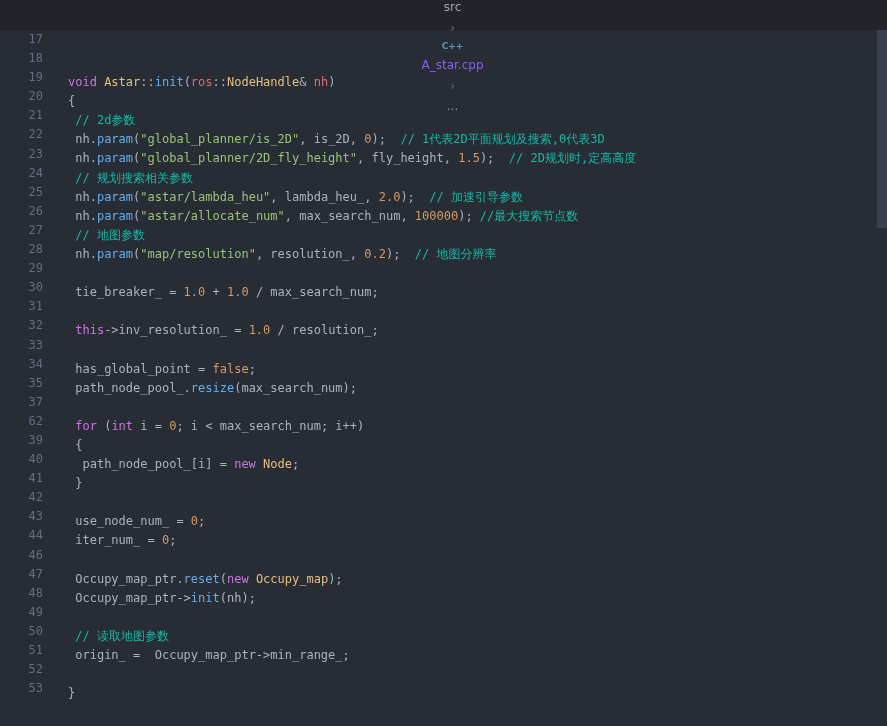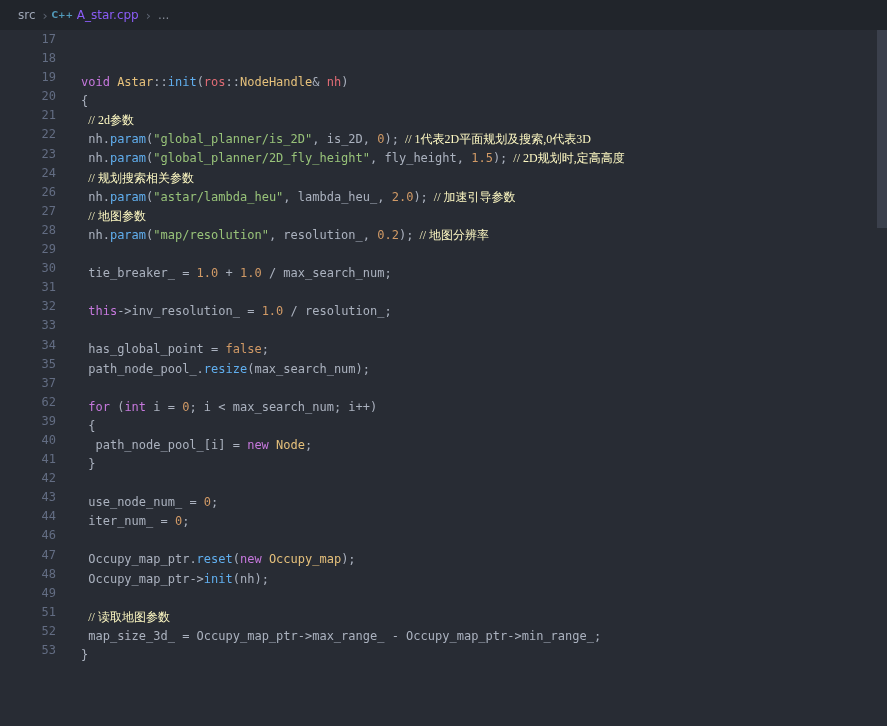--- a/index.html
+++ b/index.html
@@ -13,55 +13,55 @@
   }
 
   
   .breadcrumbs {
     height:30px; background:#21252b;
     display:flex; align-items:center;
     padding-left:18px; gap:7px;
     font-family:"DejaVu Sans", sans-serif;
     font-size:12px; color:#9da5b4;
     white-space:nowrap;
+    flex-direction:column;
   }
   .crumb { color:#9da5b4; cursor:pointer; }
   .crumb.file { color:#8b5cf6; }
   .crumb.ellipsis { color:#868c98; }
   .sep { color:#5c6370; font-size:13px; line-height:1; }
   .cpp-icon {
     display:inline-flex; align-items:center; justify-content:center;
     width:15px; height:15px; border-radius:2px;
     color:#519aba; font-weight:bold; font-size:9px;
     font-family:"DejaVu Sans", sans-serif;
   }
 
   
   .editor {
     position:absolute; top:30px; left:0; right:0; bottom:0;
     overflow:hidden;
-    padding-left:13px;
   }
   .line {
     display:flex; height:19.1px; line-height:19.1px;
     font-size:12px; white-space:pre;
   }
   .ln {
     flex:none; width:43px; text-align:right;
     color:#636d83; user-select:none;
   }
   .code { padding-left:25px; color:#abb2bf;margin-top:24px; }
 
   .t-pl    { color:#abb2bf; }
   .t-kw    { color:#c678dd; }
   .t-type  { color:#e5c07b; }
   .t-fn    { color:#61afef; }
   .t-str   { color:#98c379; }
   .t-num   { color:#d19a66; }
-  .t-cmt   { color:#fef9c3;font-family:Liberation Serif, serif; }
+  .t-cmt   { color:#14b8a6; }
   .t-param { color:#e06c75; }
 
   
   .scrollbar {
     position:absolute; top:30px; right:0; width:10px; bottom:0;
   }
   .scroll-thumb {
     position:absolute; top:0; right:0; width:10px; height:198px;
     background:rgba(110,120,140,0.28);
   }
@@ -82,20 +82,21 @@
 
   <div class="editor">
       <div class="line"><span class="ln">17</span><span class="code"></span></div>
       <div class="line"><span class="ln">18</span><span class="code"><span class="t-kw">void</span><span class="t-pl"> </span><span class="t-type">Astar</span><span class="t-pl">::</span><span class="t-fn">init</span><span class="t-pl">(</span><span class="t-param">ros</span><span class="t-pl">::</span><span class="t-type">NodeHandle</span><span class="t-pl">&amp; </span><span class="t-param">nh</span><span class="t-pl">)</span></span></div>
       <div class="line"><span class="ln">19</span><span class="code"><span class="t-pl">{</span></span></div>
       <div class="line"><span class="ln">20</span><span class="code"> <span class="t-cmt">// 2d参数</span></span></div>
       <div class="line"><span class="ln">21</span><span class="code"> <span class="t-pl">nh.</span><span class="t-fn">param</span><span class="t-pl">(</span><span class="t-str">"global_planner/is_2D"</span><span class="t-pl">, is_2D, </span><span class="t-num">0</span><span class="t-pl">);</span><span class="t-cmt">  // 1代表2D平面规划及搜索,0代表3D</span></span></div>
       <div class="line"><span class="ln">22</span><span class="code"> <span class="t-pl">nh.</span><span class="t-fn">param</span><span class="t-pl">(</span><span class="t-str">"global_planner/2D_fly_height"</span><span class="t-pl">, fly_height, </span><span class="t-num">1.5</span><span class="t-pl">);</span><span class="t-cmt">  // 2D规划时,定高高度</span></span></div>
       <div class="line"><span class="ln">23</span><span class="code"> <span class="t-cmt">// 规划搜索相关参数</span></span></div>
       <div class="line"><span class="ln">24</span><span class="code"> <span class="t-pl">nh.</span><span class="t-fn">param</span><span class="t-pl">(</span><span class="t-str">"astar/lambda_heu"</span><span class="t-pl">, lambda_heu_, </span><span class="t-num">2.0</span><span class="t-pl">);</span><span class="t-cmt">  // 加速引导参数</span></span></div>
+      <div class="line"><span class="ln">25</span><span class="code"> <span class="t-pl">nh.</span><span class="t-fn">param</span><span class="t-pl">(</span><span class="t-str">"astar/allocate_num"</span><span class="t-pl">, max_search_num, </span><span class="t-num">100000</span><span class="t-pl">);</span><span class="t-cmt"> //最大搜索节点数</span></span></div>
       <div class="line"><span class="ln">26</span><span class="code"> <span class="t-cmt">// 地图参数</span></span></div>
       <div class="line"><span class="ln">27</span><span class="code"> <span class="t-pl">nh.</span><span class="t-fn">param</span><span class="t-pl">(</span><span class="t-str">"map/resolution"</span><span class="t-pl">, resolution_, </span><span class="t-num">0.2</span><span class="t-pl">);</span><span class="t-cmt">  // 地图分辨率</span></span></div>
       <div class="line"><span class="ln">28</span><span class="code"></span></div>
       <div class="line"><span class="ln">29</span><span class="code"> <span class="t-pl">tie_breaker_ = </span><span class="t-num">1.0</span><span class="t-pl"> + </span><span class="t-num">1.0</span><span class="t-pl"> / max_search_num;</span></span></div>
       <div class="line"><span class="ln">30</span><span class="code"></span></div>
       <div class="line"><span class="ln">31</span><span class="code"> <span class="t-kw">this</span><span class="t-pl">-&gt;inv_resolution_ = </span><span class="t-num">1.0</span><span class="t-pl"> / resolution_;</span></span></div>
       <div class="line"><span class="ln">32</span><span class="code"></span></div>
       <div class="line"><span class="ln">33</span><span class="code"> <span class="t-pl">has_global_point = </span><span class="t-num">false</span><span class="t-pl">;</span></span></div>
       <div class="line"><span class="ln">34</span><span class="code"> <span class="t-pl">path_node_pool_.</span><span class="t-fn">resize</span><span class="t-pl">(max_search_num);</span></span></div>
       <div class="line"><span class="ln">35</span><span class="code"></span></div>
@@ -104,21 +105,22 @@
       <div class="line"><span class="ln">39</span><span class="code">  <span class="t-pl">path_node_pool_[i] = </span><span class="t-kw">new</span><span class="t-pl"> </span><span class="t-type">Node</span><span class="t-pl">;</span></span></div>
       <div class="line"><span class="ln">40</span><span class="code"> <span class="t-pl">}</span></span></div>
       <div class="line"><span class="ln">41</span><span class="code"></span></div>
       <div class="line"><span class="ln">42</span><span class="code"> <span class="t-pl">use_node_num_ = </span><span class="t-num">0</span><span class="t-pl">;</span></span></div>
       <div class="line"><span class="ln">43</span><span class="code"> <span class="t-pl">iter_num_ = </span><span class="t-num">0</span><span class="t-pl">;</span></span></div>
       <div class="line"><span class="ln">44</span><span class="code"></span></div>
       <div class="line"><span class="ln">46</span><span class="code"> <span class="t-pl">Occupy_map_ptr.</span><span class="t-fn">reset</span><span class="t-pl">(</span><span class="t-kw">new</span><span class="t-pl"> </span><span class="t-type">Occupy_map</span><span class="t-pl">);</span></span></div>
       <div class="line"><span class="ln">47</span><span class="code"> <span class="t-pl">Occupy_map_ptr-&gt;</span><span class="t-fn">init</span><span class="t-pl">(nh);</span></span></div>
       <div class="line"><span class="ln">48</span><span class="code"></span></div>
       <div class="line"><span class="ln">49</span><span class="code"> <span class="t-cmt">// 读取地图参数</span></span></div>
-      <div class="line"><span class="ln">51</span><span class="code"> <span class="t-pl">map_size_3d_ = Occupy_map_ptr-&gt;max_range_ - Occupy_map_ptr-&gt;min_range_;</span></span></div>
+      <div class="line"><span class="ln">50</span><span class="code"> <span class="t-pl">origin_ =  Occupy_map_ptr-&gt;min_range_;</span></span></div>
+      <div class="line"><span class="ln">51</span></div>
       <div class="line"><span class="ln">52</span><span class="code"><span class="t-pl">}</span></span></div>
       <div class="line"><span class="ln">53</span><span class="code"></span></div>
     </div>
 
   <div class="scrollbar">
     <div class="scroll-thumb"></div>
   </div>
 
 </div>
 

